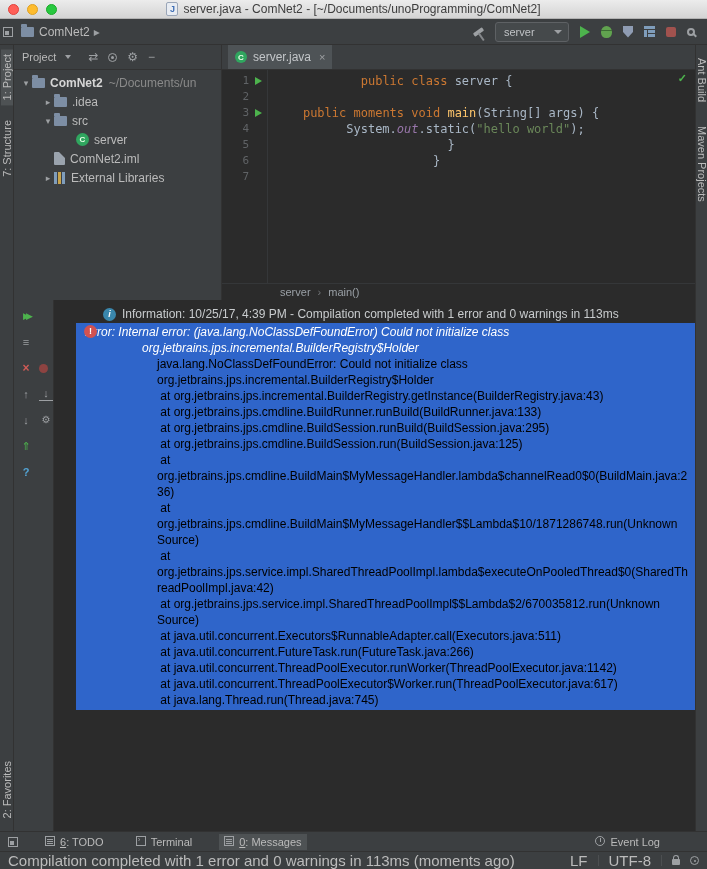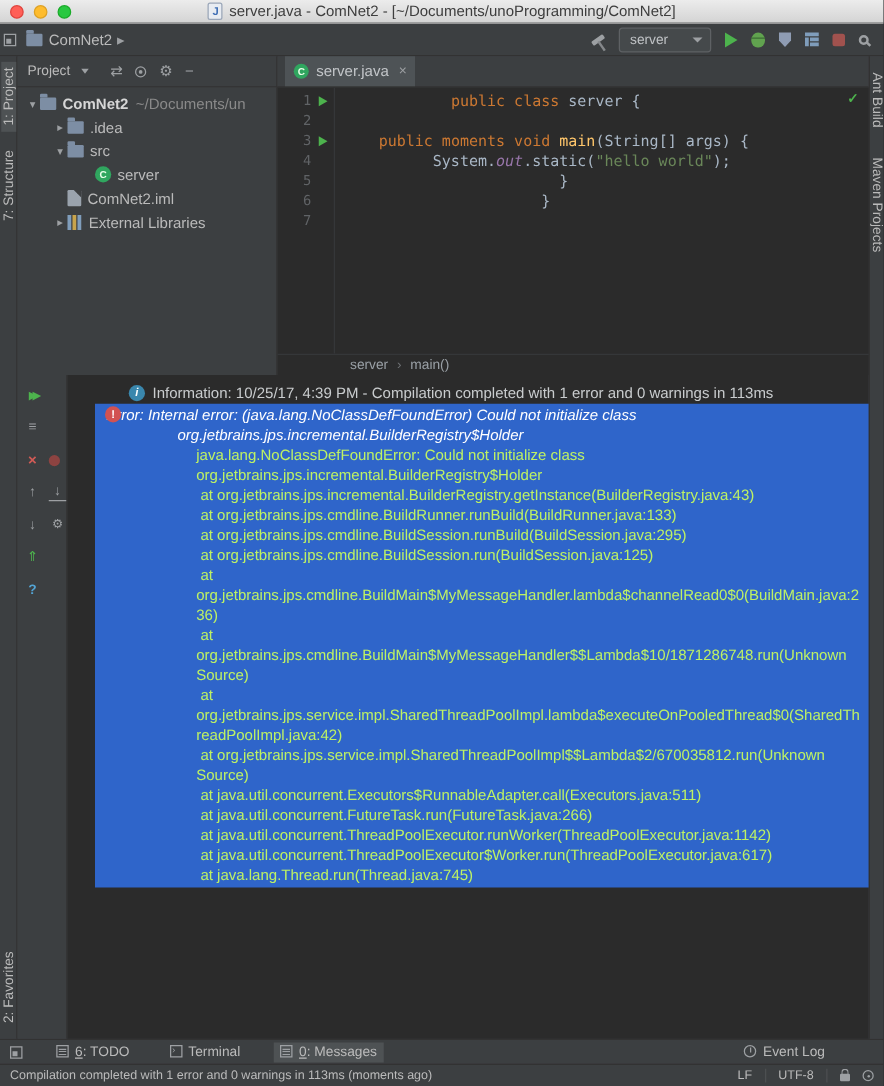--- a/index.html
+++ b/index.html
@@ -133,39 +133,39 @@
   .build-output { flex:1; background:var(--editor-bg,#2b2b2b); padding-top:5px; overflow:hidden;
                   font-size:12px; line-height:16px; min-width:0; }
   .info-line { display:flex; align-items:center; gap:6px; padding-left:49px; color:#c9ccce; height:18px; }
   .ic-info { width:13px; height:13px; border-radius:50%; background:var(--info-blue,#3a87ad); color:#fff; font-size:9px;
              font-style:italic; font-weight:bold; display:inline-flex; align-items:center; justify-content:center; flex:0 0 13px; }
   .sel-block { position:relative; background:var(--selection-blue,#2f65ca); margin-left:22px; padding:1px 4px 2px 0; }
   .ic-error { position:absolute; left:8px; top:2px; width:13px; height:13px; border-radius:50%; background:var(--error-red,#d25252);
               color:#fff; font-size:9px; font-weight:bold; text-align:center; line-height:13px; }
   .err-title { padding-left:66px; text-indent:-57px; color:#ffffff; overflow-wrap:break-word;font-style:italic; }
   .stack { padding-left:81px; }
-  .stack-line { white-space:pre-wrap; overflow-wrap:break-word; color:#bef264; }
+  .stack-line { white-space:pre-wrap; overflow-wrap:break-word; color:#000000; }
 
   
   .bottombar { height:20px; background:var(--panel-bg,#3c3f41); border-top:1px solid #323232;
                display:flex; align-items:center; padding:0 8px; gap:22px; font-size:11px; color:#bbb; }
   .bb-item { display:flex; align-items:flex-start; gap:5px; padding:2px 5px; }
   .bb-item.active { background:#4e5254; }
   .mn { text-decoration:underline; }
   .bb-ic { width:10px; height:10px; border:1px solid #9da0a3; position:relative; flex:0 0 10px; }
   .bb-ic.lines::after { content:''; position:absolute; left:1px; right:1px; top:2px; height:5px;
                         background:linear-gradient(#9da0a3 0 1px,transparent 1px 2px,#9da0a3 2px 3px,transparent 3px 4px,#9da0a3 4px 5px); }
   .bb-ic.term::after { content:'›'; position:absolute; left:1px; top:-2px; font-size:8px; color:#9da0a3; }
   .bb-ic.clock { border-radius:50%; }
   .bb-ic.clock::after { content:''; position:absolute; left:4px; top:1px; width:1px; height:4px; background:#9da0a3; }
   .bb-right { margin-left:auto; margin-right:34px; }
 
   
   .statusbar { height:18px; background:var(--panel-bg,#3c3f41); border-top:1px solid #323232;
-               display:flex; align-items:center; padding:0 8px; font-size:10px; color:#bbb; gap:10px; }
+               display:flex; align-items:center; padding:0 8px; font-size:15px; color:#bbb; gap:10px; }
   .sb-msg { flex:1; white-space:nowrap; overflow:hidden; }
   .sb-sep { width:1px; height:11px; background:#4c4f51; }
   .ic-lock { width:8px; height:6px; background:#9da0a3; border-radius:1px; position:relative; margin-top:3px; }
   .ic-lock::before { content:''; position:absolute; top:-4px; left:1px; width:4px; height:4px;
                      border:1px solid #9da0a3; border-bottom:none; border-radius:3px 3px 0 0; }
   .ic-hector { width:9px; height:9px; border:1px solid #9da0a3; border-radius:50%; position:relative; }
   .ic-hector::after { content:''; position:absolute; left:3px; top:3px; width:2px; height:2px; background:#9da0a3; border-radius:50%; }
 </style>
 </head>
 <body>

